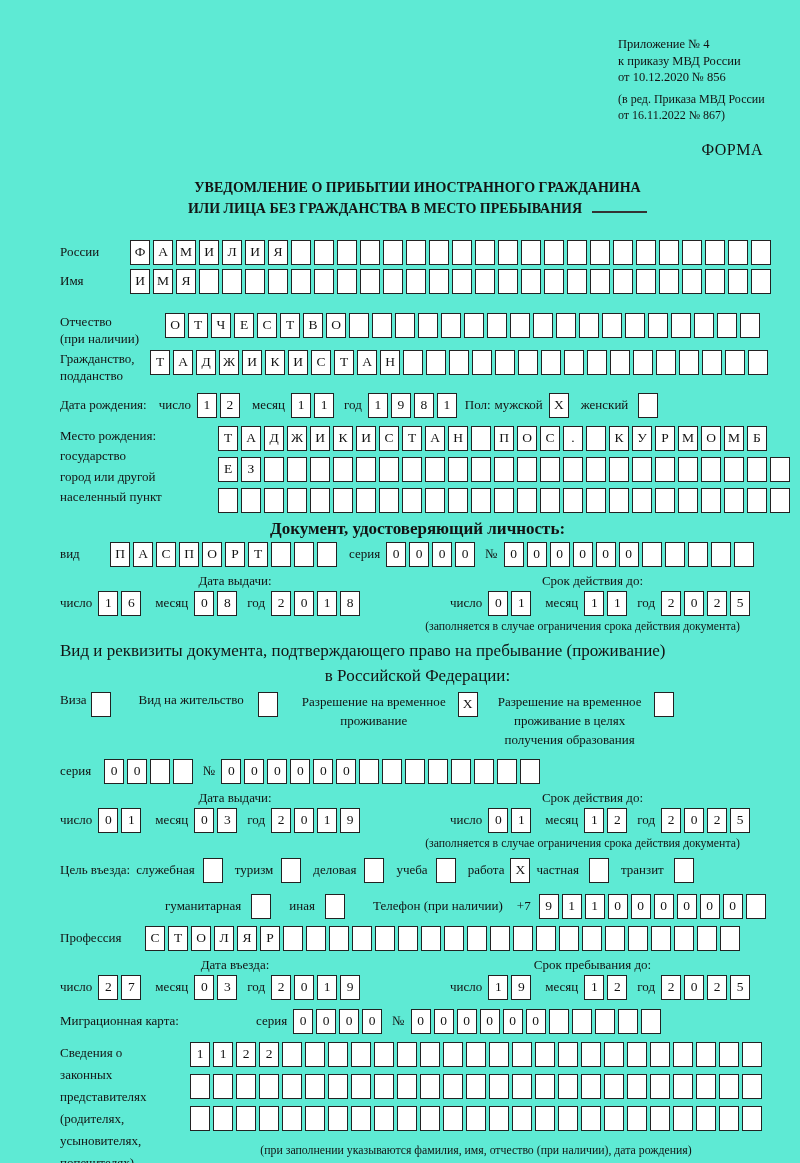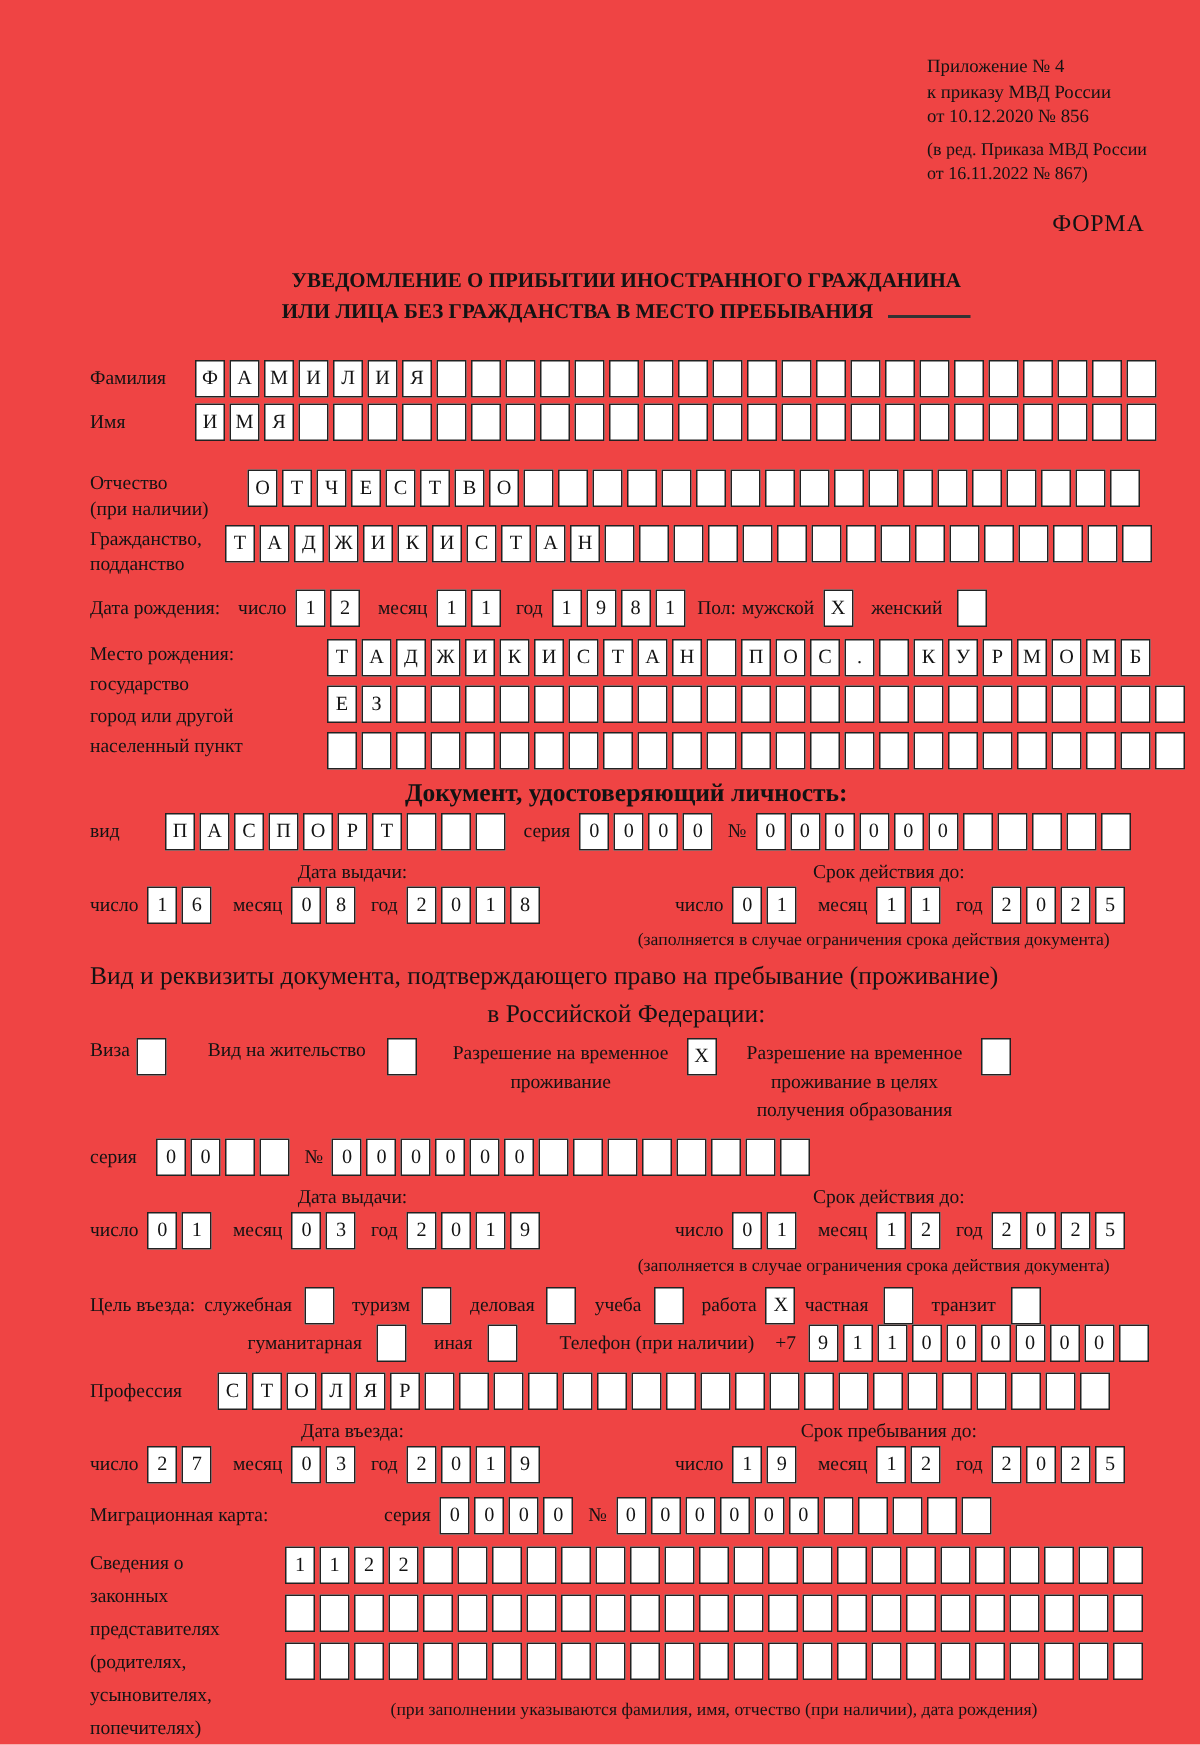--- a/index.html
+++ b/index.html
@@ -1,17 +1,17 @@
 <!DOCTYPE html>
 <html><head>
 <meta charset="utf-8">
 <style>
   html,body{margin:0;padding:0;background:#fff;}
   .page{width:800px;height:1163px;box-sizing:border-box;position:relative;
-        background:#ef4444;color:#131313;font-family:"Liberation Serif","DejaVu Serif",serif;
+        background:#5eead4;color:#131313;font-family:"Liberation Serif","DejaVu Serif",serif;
         padding:36px 25px 0 60px;overflow:hidden;}
   .annex{margin-left:558px;font-size:12.5px;line-height:16.5px;}
   .annex .ed{margin-top:5px;font-size:12px;line-height:16px;}
   .forma{font-weight:normal;font-size:16px;text-align:right;margin:18px 12px 0 0;letter-spacing:.5px;}
   .title{font-weight:bold;font-size:14px;text-align:center;line-height:21px;margin-top:18px;}
   .uline{display:inline-block;width:55px;border-bottom:2px solid #333;height:12px;margin-left:10px;}
   .sect{font-weight:bold;font-size:12.8px;letter-spacing:1.1px;margin-top:26px;white-space:nowrap;}
   .frow{display:flex;align-items:center;font-size:13px;}
   .frow.top{align-items:flex-start;}
   .lbl{flex-shrink:0;}
@@ -54,21 +54,21 @@
 
   <div class="title">
     <div>УВЕДОМЛЕНИЕ О ПРИБЫТИИ ИНОСТРАННОГО ГРАЖДАНИНА</div>
     <div>
       <span>ИЛИ ЛИЦА БЕЗ ГРАЖДАНСТВА В МЕСТО ПРЕБЫВАНИЯ</span><span class="uline"></span>
     </div>
   </div>
 
 
   <div class="frow" style="margin-top:21px;">
-    <span class="lbl" style="width:70px;">Фамилия</span>
+    <span class="lbl" style="width:70px;">России</span>
     <span class="cells">
         <span class="cell">Ф</span>
         <span class="cell">А</span>
         <span class="cell">М</span>
         <span class="cell">И</span>
         <span class="cell">Л</span>
         <span class="cell">И</span>
         <span class="cell">Я</span>
         <span class="cell"></span>
         <span class="cell"></span>
@@ -506,21 +506,21 @@
     <span class="lbl ml12">учеба</span>
     <span class="cbox ml8"></span>
     <span class="lbl ml12">работа</span>
     <span class="cbox ml6">X</span>
     <span class="lbl ml6">частная</span>
     <span class="cbox ml10"></span>
     <span class="lbl ml12">транзит</span>
     <span class="cbox ml10"></span>
   </div>
 
-  <div class="frow" style="margin-top:0;padding-left:105px;">
+  <div class="frow" style="margin-top:11px;padding-left:105px;">
     <span class="lbl">гуманитарная</span>
     <span class="cbox ml10"></span>
     <span class="lbl ml18">иная</span>
     <span class="cbox ml10"></span>
     <span class="lbl ml28">Телефон (при наличии)</span>
     <span class="lbl ml14">+7</span>
     <span class="cells ml8">
         <span class="cell">9</span>
         <span class="cell">1</span>
         <span class="cell">1</span>

